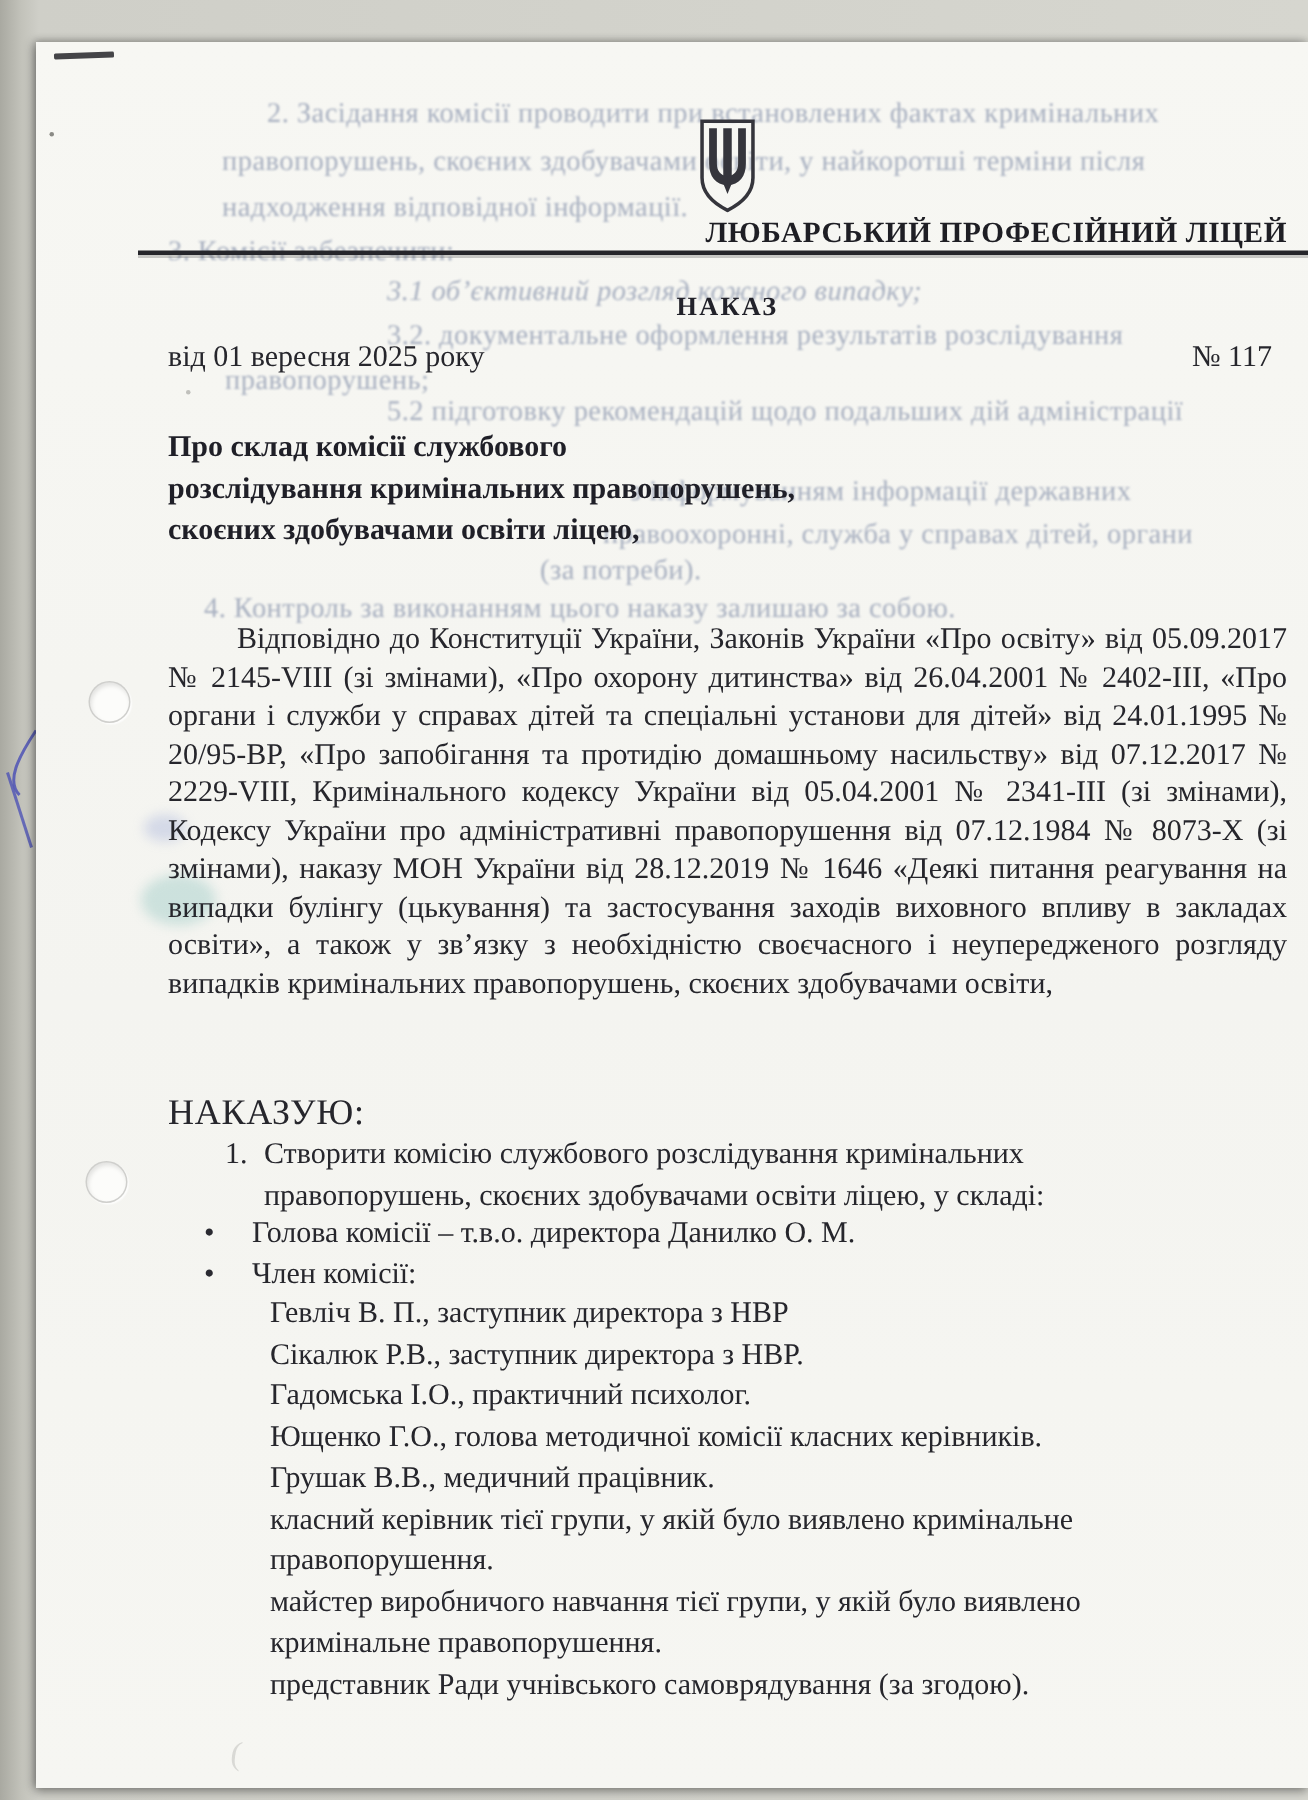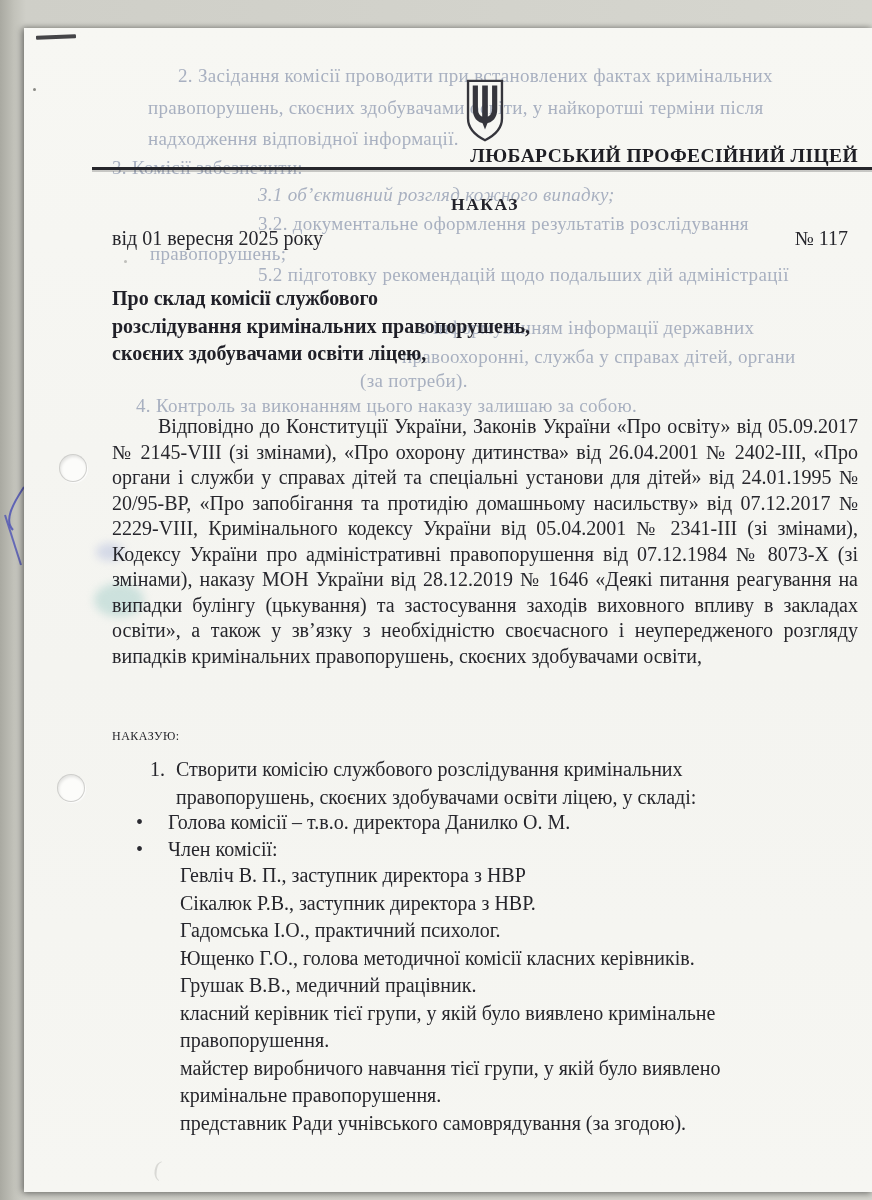--- a/index.html
+++ b/index.html
@@ -28,21 +28,21 @@
   .doc-type{
     position:absolute;left:0;right:0;top:166px;text-align:center;
     font-weight:bold;font-size:17.5px;letter-spacing:1.5px;color:#22222a;
   }
   .date-row{position:absolute;left:0;right:10px;top:199px;display:flex;justify-content:space-between;font-size:20px;}
   .subject{position:absolute;left:0;top:257px;font-weight:bold;font-size:20px;line-height:27.5px;color:#1f1f27;}
   .body-par{
     position:absolute;left:0;right:0;top:386px;font-size:20px;line-height:25.5px;
     text-align:justify;text-indent:46px;color:#26262c;
   }
-  .order-heading{position:absolute;left:0;top:701px;font-size:12px;letter-spacing:.5px;}
+  .order-heading{position:absolute;left:0;top:701px;font-size:24px;letter-spacing:.5px;}
   .item1{position:absolute;left:38px;top:728px;width:560px;font-size:20px;line-height:27.5px;display:flex;}
   .item1 .marker{width:26px;flex:none;}
   .bullet-row{position:absolute;font-size:20px;line-height:27px;display:flex;}
   .bullet-row .dot{width:32px;flex:none;text-align:left;color:#2a2a31;}
   .members{position:absolute;left:68px;top:834px;width:600px;font-size:20px;line-height:27.5px;color:#26262c;}
   .punch{position:absolute;width:26px;height:26px;border-radius:50%;
     background:#fcfcfa;border:1px solid rgba(90,90,85,.28);
     box-shadow:inset 1px 2px 3px rgba(0,0,0,.10), 1px 1px 1px rgba(255,255,255,.8);}
   .dash-mark{position:absolute;left:12px;top:7px;width:40px;height:4px;background:#454548;transform:rotate(-2deg);border-radius:1px;}
   .speck{position:absolute;width:3px;height:3px;background:#8a8a85;border-radius:50%;}

